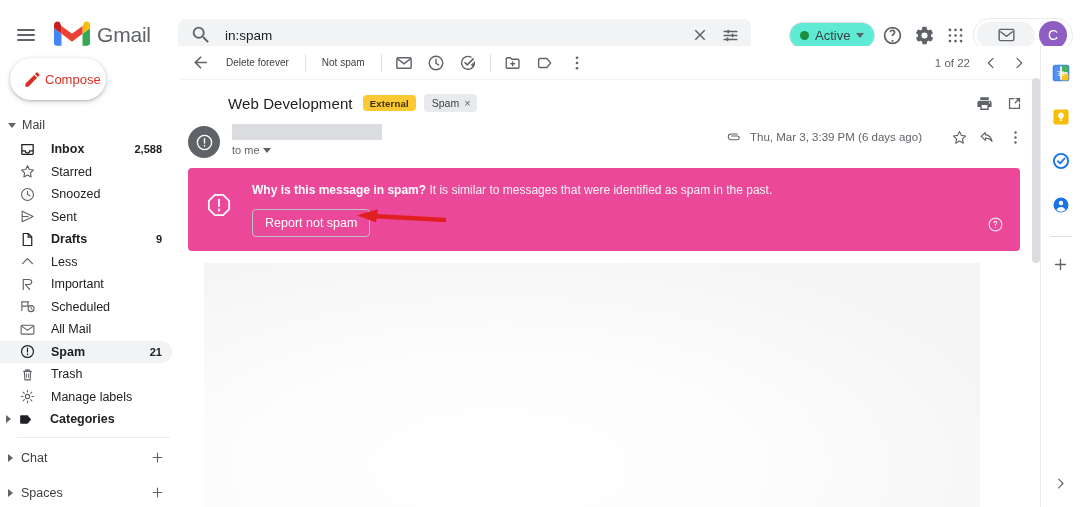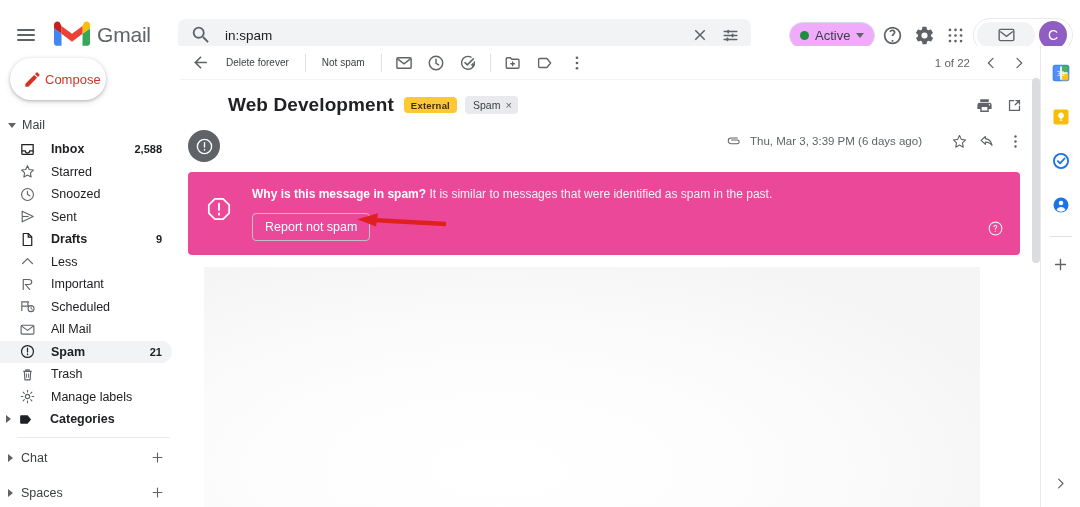--- a/index.html
+++ b/index.html
@@ -48,21 +48,21 @@
   }
   .search-btn { width: 30px; height: 30px; display: flex; align-items: center;
     justify-content: center; cursor: pointer; flex: none; }
   .search-btn:last-child { margin-right: 6px; }
 
   .active-pill {
     position: absolute; left: 789px; top: 10px;
     height: 27px; padding: 0 10px;
     border: 1px solid #dadce0; border-radius: 14px;
     display: flex; align-items: center; gap: 6px; cursor: pointer;
-    background: #f0abfc;
+    background: #5eead4;
   }
   .active-dot { width: 9px; height: 9px; border-radius: 50%; background: #1e8e3e; }
   .active-label { font-size: 13px; color: #3c4043; }
   .caret-dn {
     width: 0; height: 0; border-left: 4px solid transparent;
     border-right: 4px solid transparent; border-top: 5px solid #5f6368;
   }
 
   .top-icon {
     width: 34px; height: 34px; border-radius: 50%;
@@ -165,21 +165,21 @@
     position: absolute; right: 8px; display: flex; align-items: center; gap: 2px;
   }
   .pager-label { font-size: 11.5px; color: #5f6368; margin-right: 6px; }
   .pg-btn { width: 26px; height: 26px; display: flex; align-items: center;
     justify-content: center; cursor: pointer; border-radius: 50%; }
 
   .subject-row {
     display: flex; align-items: center; padding: 14px 0 8px 48px; position: relative;
   }
   .subject {
-    font-size: 19px; color: #202124; font-weight: bold; letter-spacing: .1px;
+    font-size: 15px; color: #202124; font-weight: normal; letter-spacing: .1px;
   }
   .badge-ext {
     background: #fcc934; color: #3c2f00; font-size: 9.5px; font-weight: bold;
     padding: 2.5px 7px; border-radius: 4px; margin-left: 10px; letter-spacing: .2px;
   }
   .chip-spam {
     background: #e8eaed; color: #3c4043; font-size: 10.5px;
     padding: 3px 6px 3px 8px; border-radius: 4px; margin-left: 8px;
     display: flex; align-items: center; gap: 5px; cursor: pointer;
   }
@@ -606,20 +606,27 @@
       </span>
     </span>
   </div>
 
   <div class="msg-head">
     <div class="sender-avatar">
       <svg width="19" height="19" viewBox="0 0 24 24">
         <circle cx="12" cy="12" r="9" fill="none" stroke="#ffffff" stroke-width="1.7"></circle>
         <path d="M12 7.2v5.4M12 15.6v.9" stroke="#ffffff" stroke-width="1.7" stroke-linecap="round"></path>
       </svg>
+    </div>
+    <div class="sender-block">
+      <div class="sender-redacted"></div>
+      <div class="to-me">
+        <span>to me</span>
+        <span class="caret-dn" style="border-top-color:#5f6368"></span>
+      </div>
     </div>
     <div class="meta-right">
       <svg width="15" height="15" viewBox="0 0 24 24" style="margin-right:6px">
         <path d="M7.5 9.5h9a3 3 0 0 1 0 6h-10a4.5 4.5 0 0 1 0-9h10" fill="none" stroke="#5f6368" stroke-width="1.7" stroke-linecap="round"></path>
       </svg>
       <span class="meta-date">Thu, Mar 3, 3:39 PM (6 days ago)</span>
       <span class="meta-act">
         <svg width="17" height="17" viewBox="0 0 24 24">
           <path d="M12 3.5l2.6 5.5 6 .8-4.4 4.2 1.1 6-5.3-2.9-5.3 2.9 1.1-6L3.4 9.8l6-.8z" fill="none" stroke="#5f6368" stroke-width="1.6" stroke-linejoin="round"></path>
         </svg>

